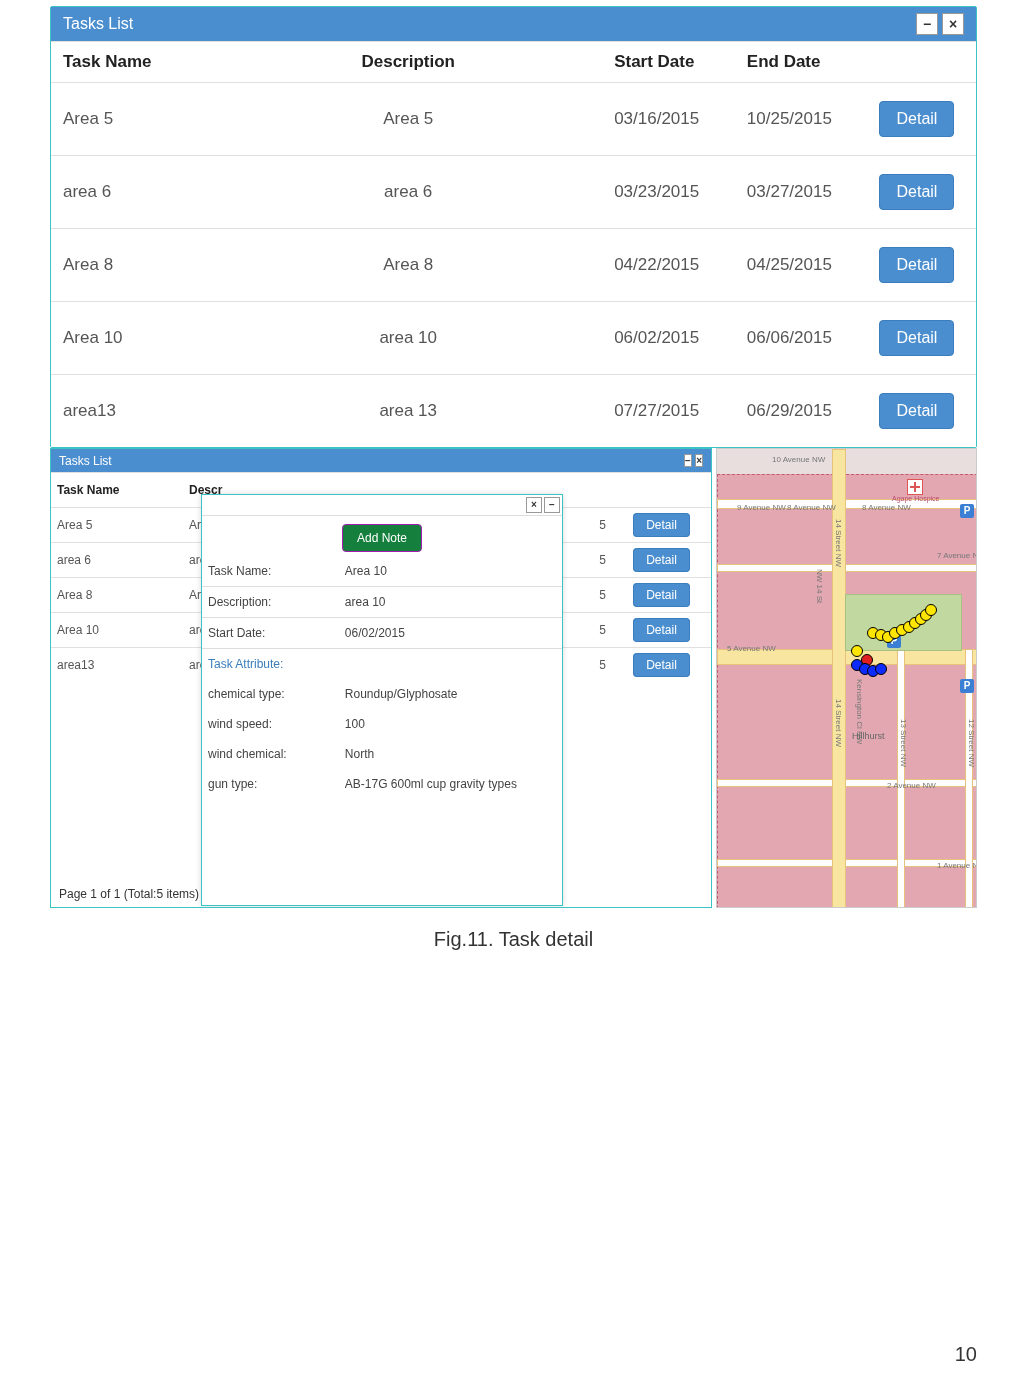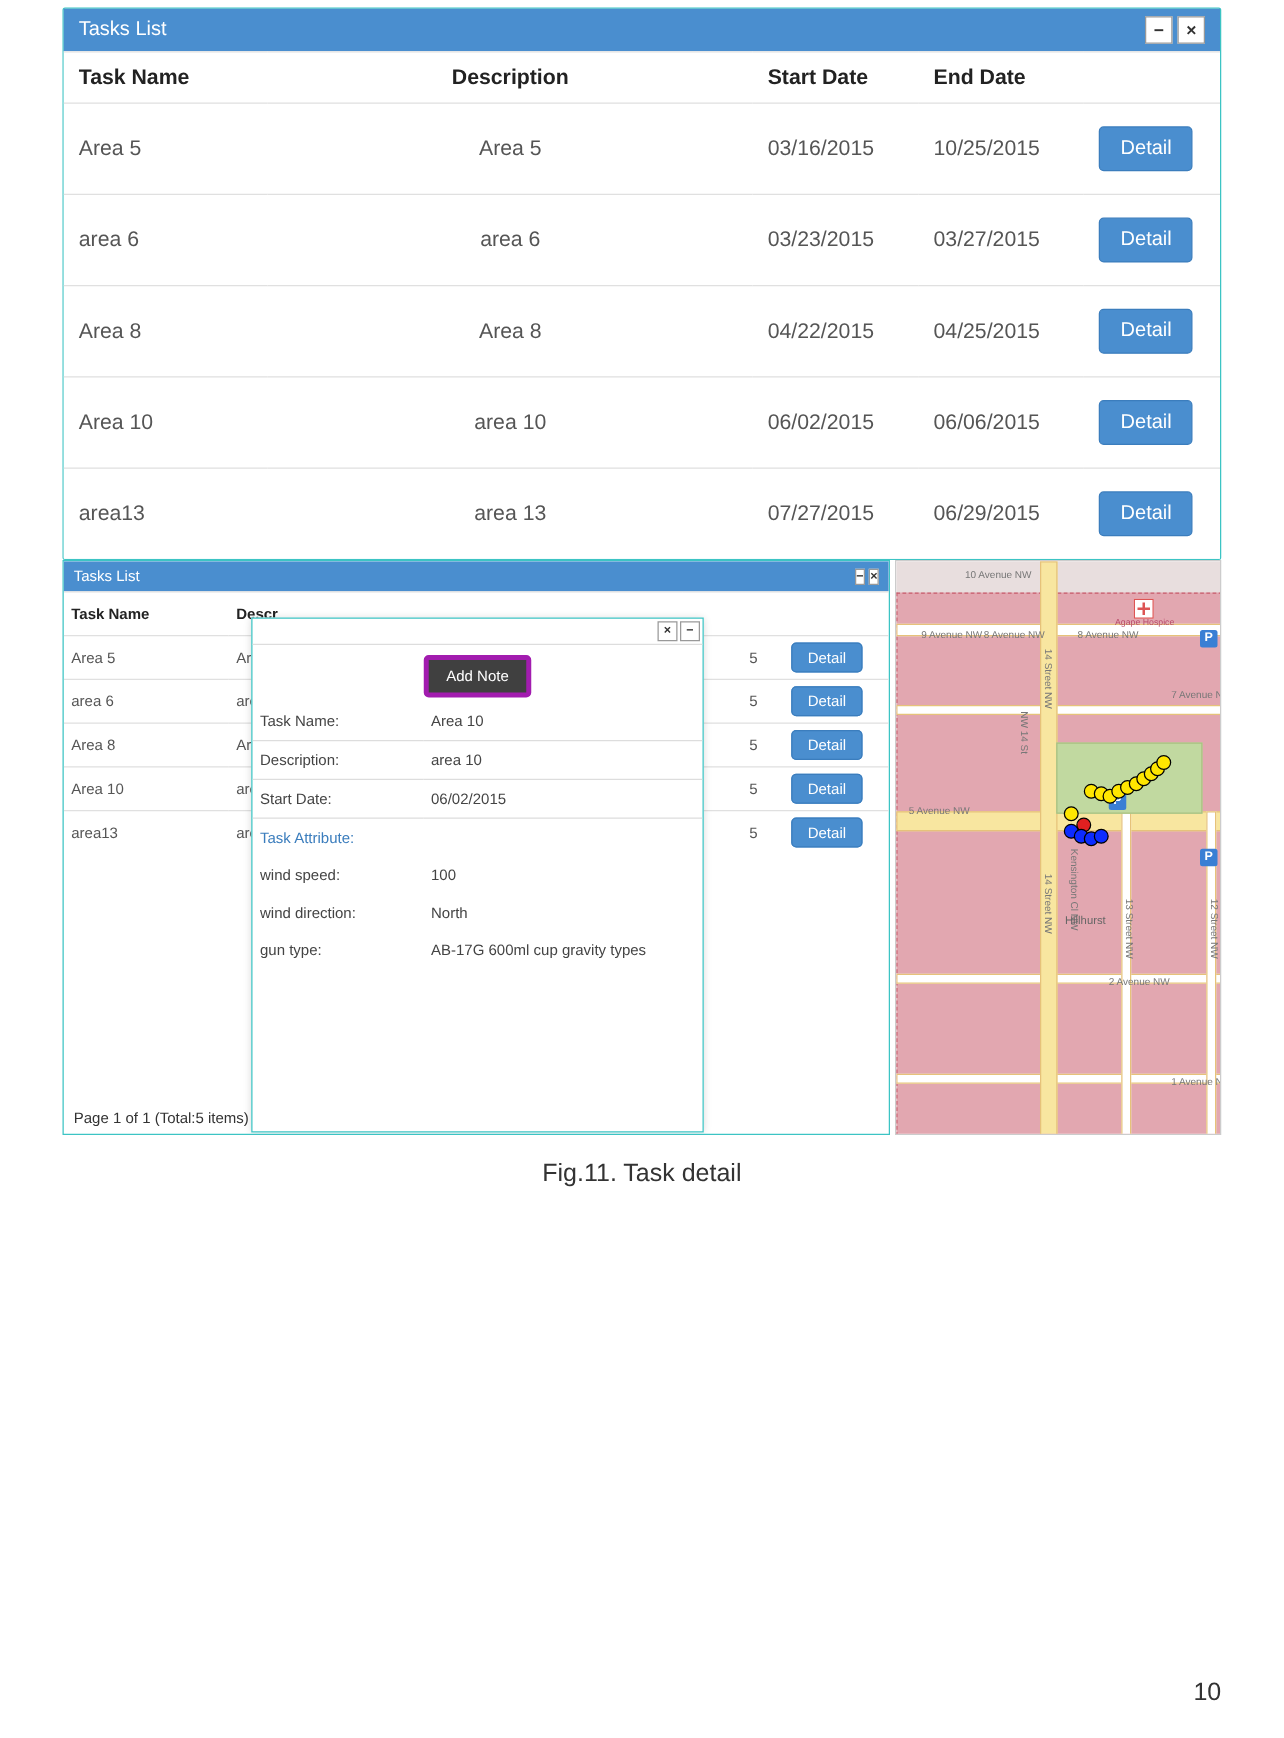--- a/index.html
+++ b/index.html
@@ -169,22 +169,22 @@
     gap: 2px;
     padding: 2px;
     border-bottom: 1px solid #ddd;
   }
   .popup .pbar .winbtn {
     width: 14px; height: 14px; font-size: 10px; line-height: 14px;
   }
   .popup .addnote {
     display: block;
     margin: 8px auto 4px;
-    background: #404040;
-    border: 4px solid #a21caf;
+    background: #15803d;
+    border: 1px solid #a21caf;
     color: #fff;
     padding: 6px 14px;
     border-radius: 4px;
     font-size: 12px;
     cursor: pointer;
   }
   .popup .body {
     position: relative;
     height: calc(100% - 70px);
     overflow-y: auto;
@@ -428,25 +428,29 @@
             <tr class="sep">
               <td class="k">Start Date:</td>
               <td>06/02/2015</td>
             </tr>
             <tr class="attr-title">
               <td colspan="2">Task Attribute:</td>
             </tr>
             </tbody>
               <tbody id="popup-attrs">
                 <tr>
+                  <td class="k">chemical type:</td>
+                  <td>Roundup/Glyphosate</td>
+                </tr>
+                <tr>
                   <td class="k">wind speed:</td>
                   <td>100</td>
                 </tr>
                 <tr>
-                  <td class="k">wind direction:</td>
+                  <td class="k">wind chemical:</td>
                   <td>North</td>
                 </tr>
                 <tr>
                   <td class="k">gun type:</td>
                   <td>AB-17G 600ml cup gravity types</td>
                 </tr>
               </tbody>
           </table>
         </div>
       </div>

